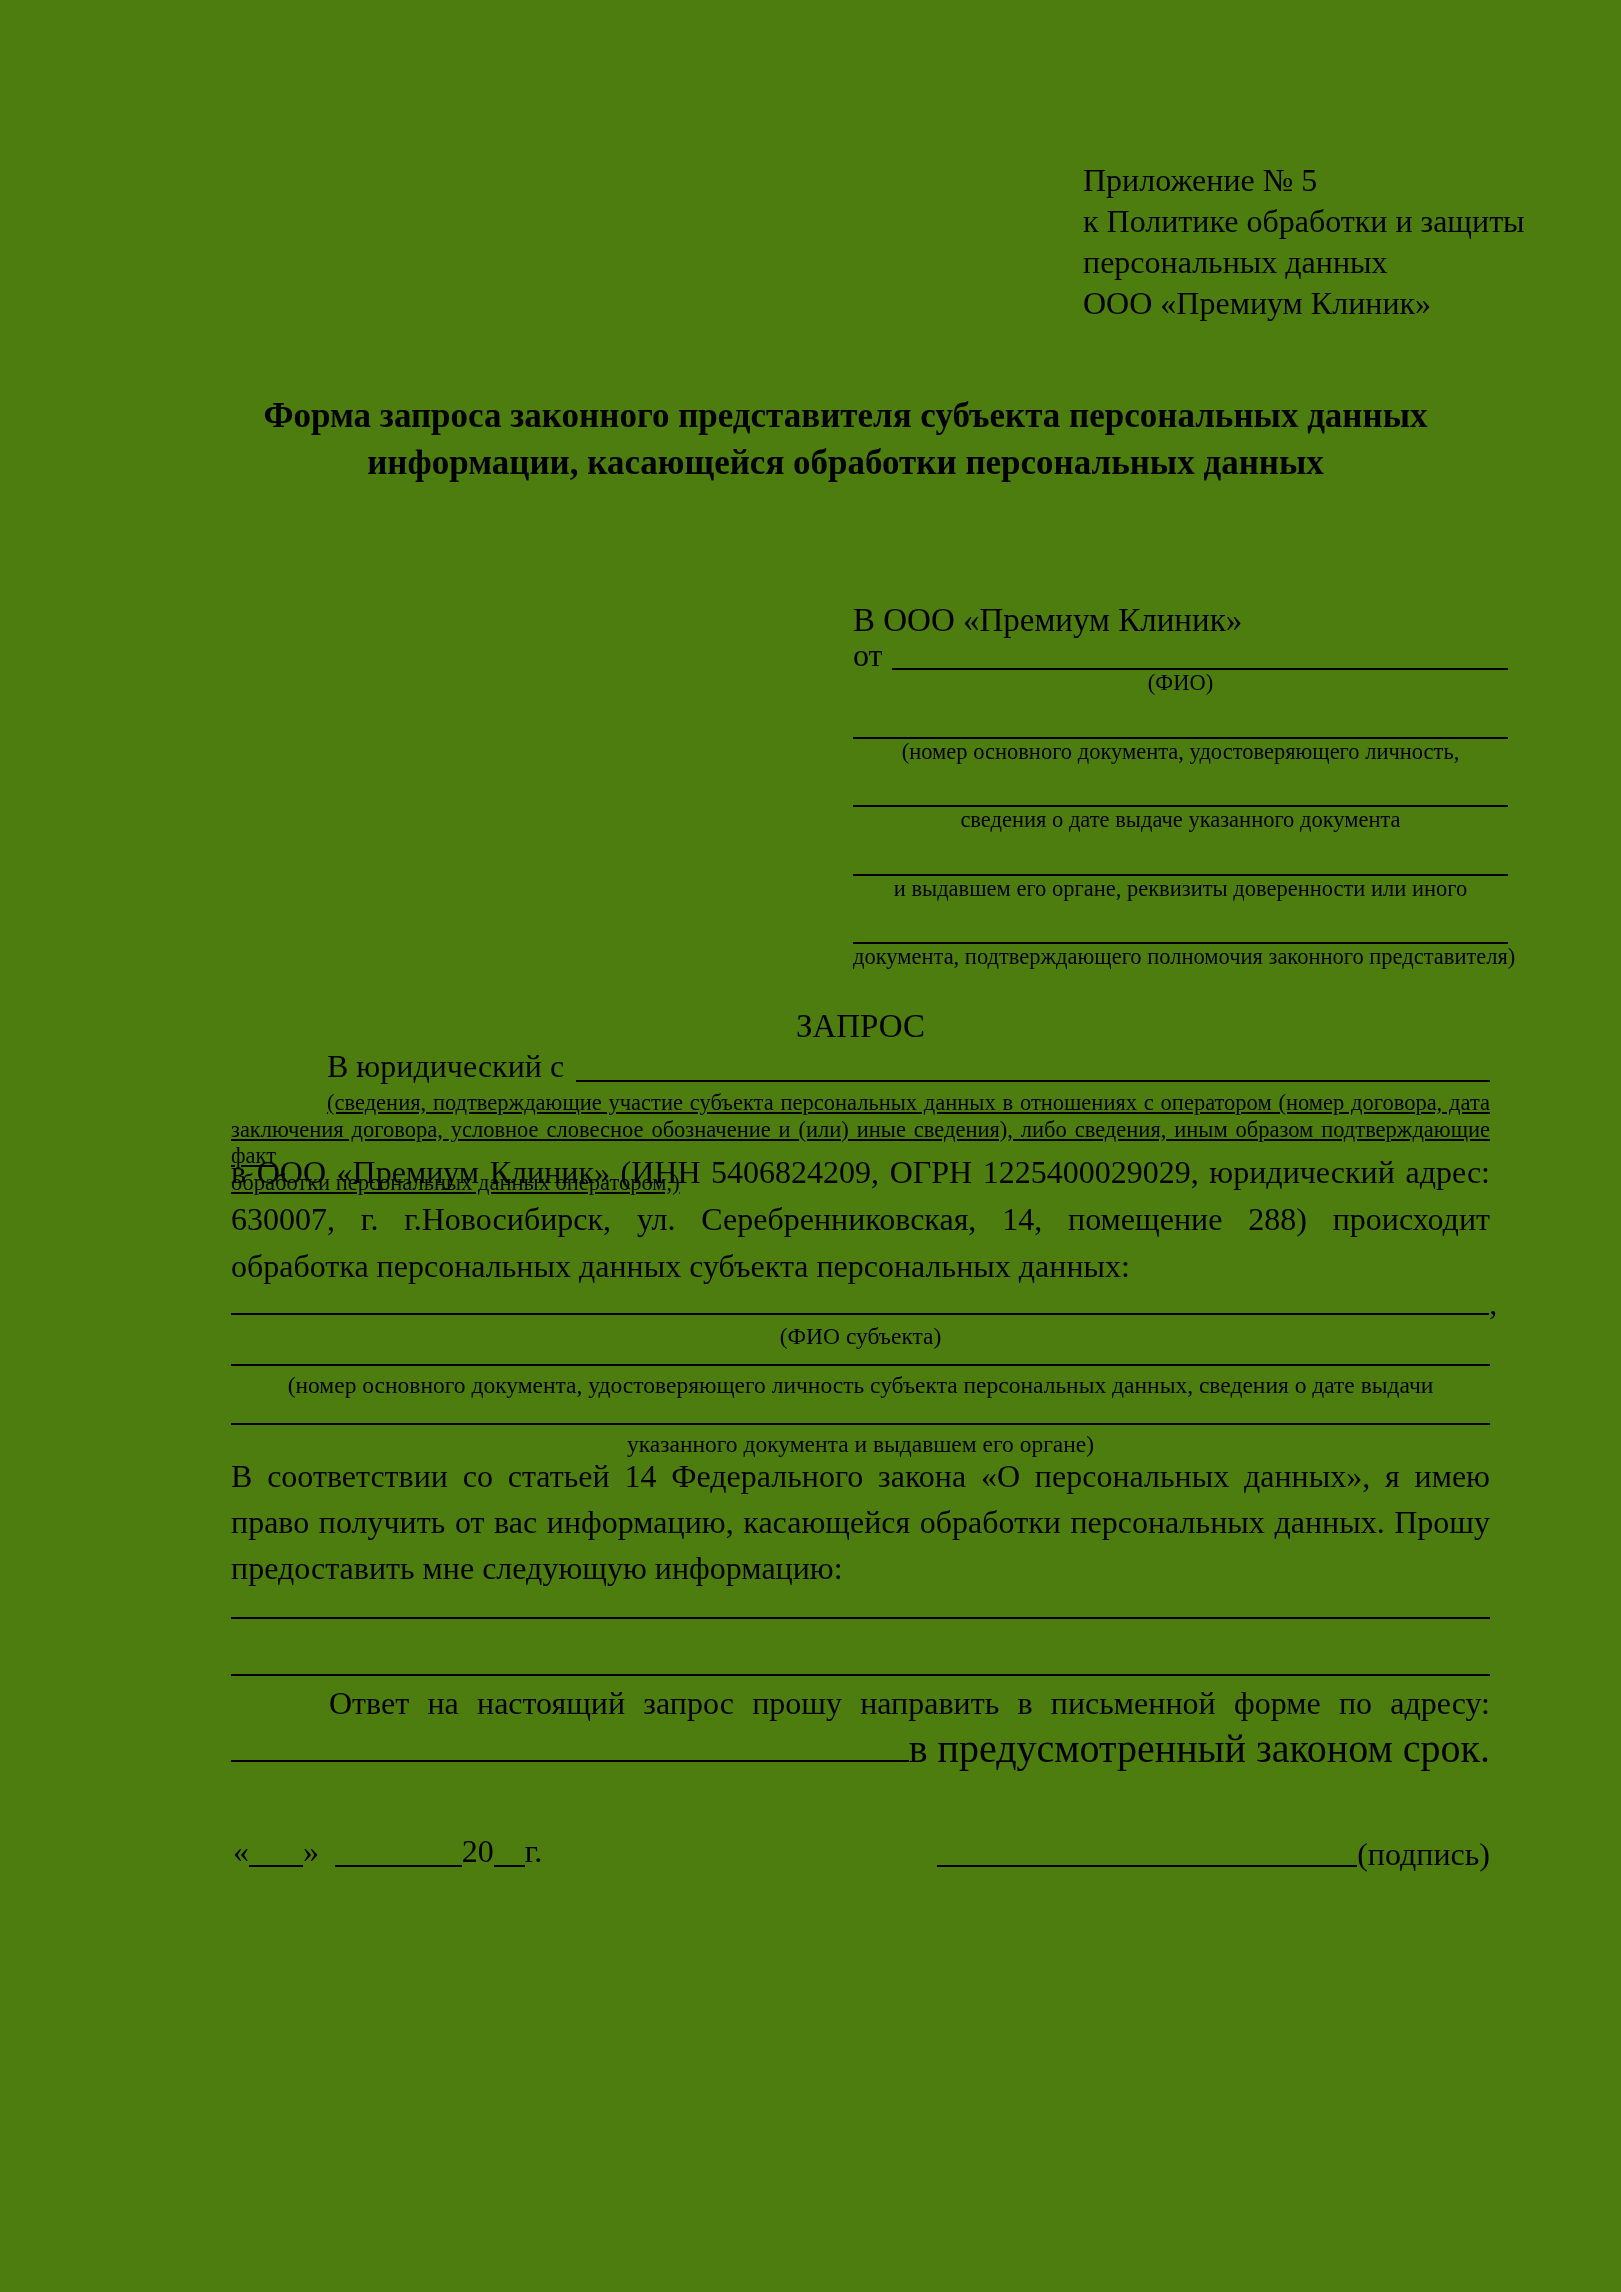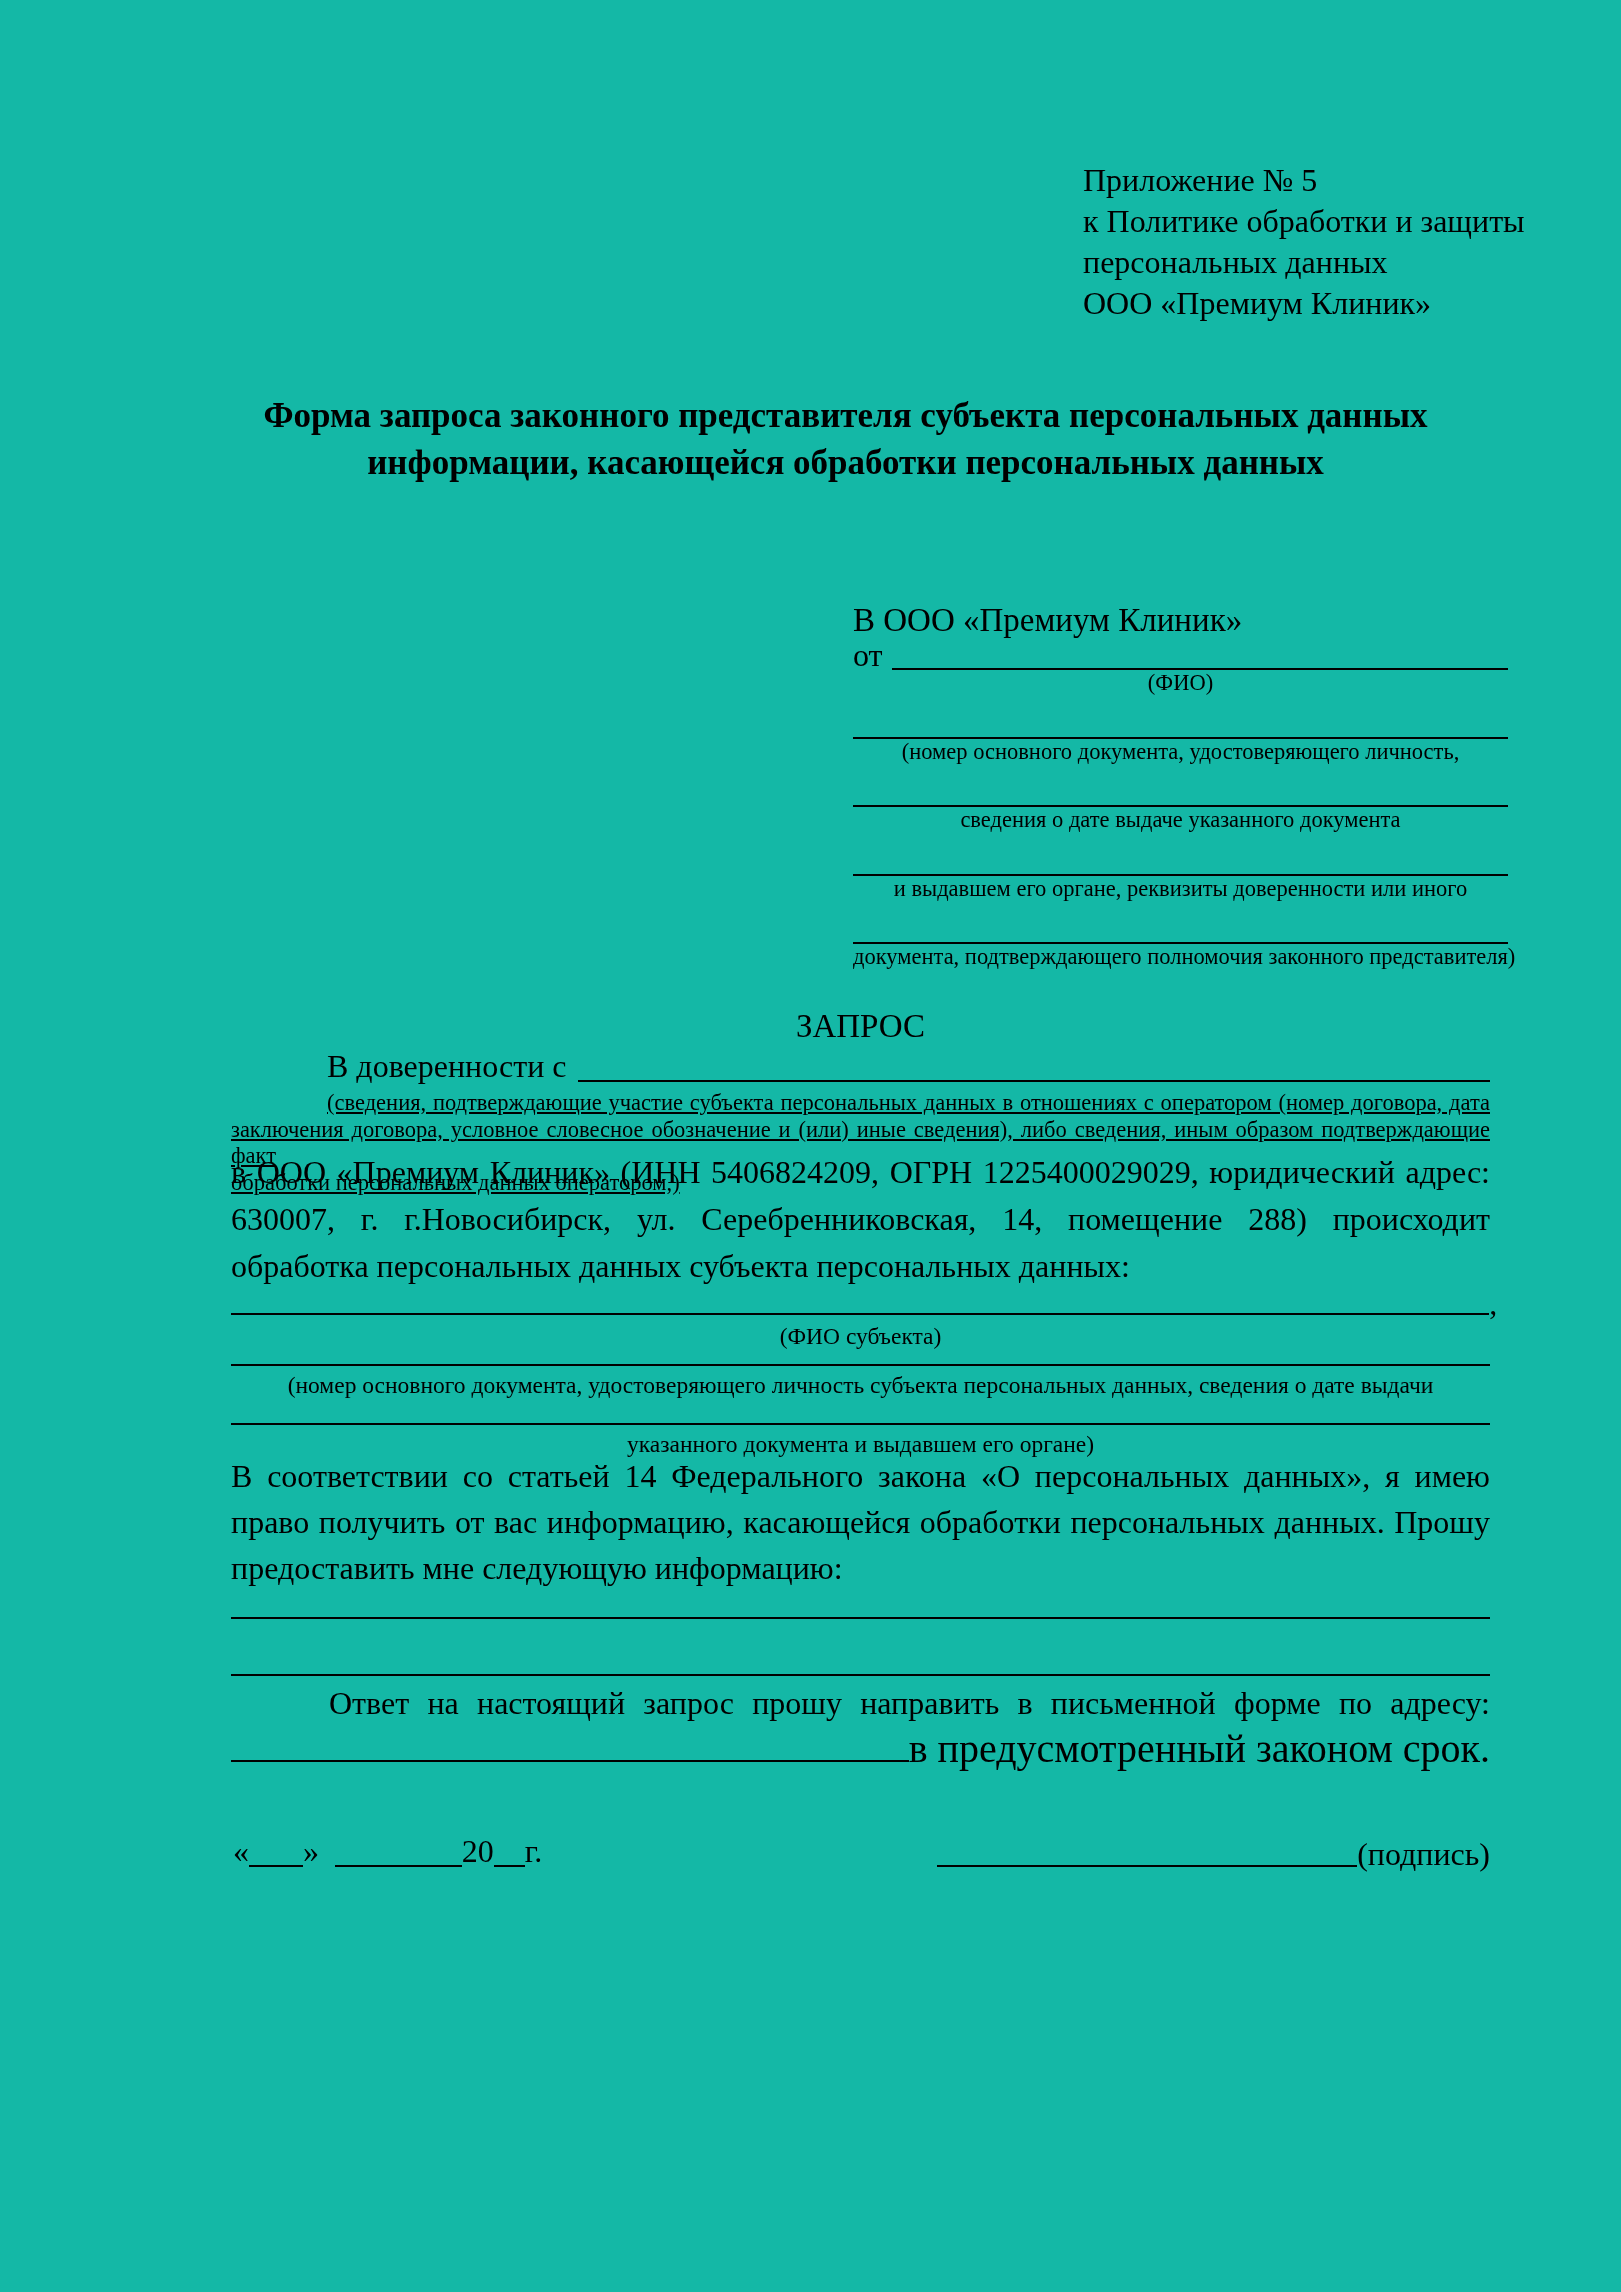--- a/index.html
+++ b/index.html
@@ -1,19 +1,19 @@
 <!DOCTYPE html>
 <html><head>
 <meta charset="utf-8">
 <style>
   html,body{margin:0;padding:0;background:#e8e8e8;}
   .page{
     position:relative;
     width:1621px;height:2293px;
-    background:#14b8a6;
+    background:#4d7c0f;
     font-family:"Liberation Serif","DejaVu Serif",serif;
     color:#000;
     overflow:hidden;
     margin:0 auto;
   }
   .abs{position:absolute;}
   
   .hr{position:absolute;left:231px;width:1259px;border-top:2.9px solid #000;height:0;}
   
   .body-text{font-size:32px;line-height:47px;}
@@ -89,21 +89,21 @@
     <div class="u-line"></div>
     <div class="cap">и выдавшем его органе, реквизиты доверенности или иного</div>
     <div class="u-line"></div>
     <div class="cap">документа, подтверждающего полномочия законного представителя)</div>
   </div>
 
   <div class="abs zapros">ЗАПРОС</div>
 
   <div class="abs accordance">
     <span class="ind"></span>
-    <span class="lbl">В доверенности с</span>
+    <span class="lbl">В юридический с</span>
     <span class="u-fill"></span>
   </div>
 
   <div class="abs fineprint">
     <div class="fj ind">(сведения, подтверждающие участие субъекта персональных данных в отношениях с оператором (номер договора, дата</div>
     <div class="fj">заключения договора, условное словесное обозначение и (или) иные сведения), либо сведения, иным образом подтверждающие факт</div>
     <div>обработки персональных данных оператором,)</div>
   </div>
 
   <div class="abs op-par body-text">

